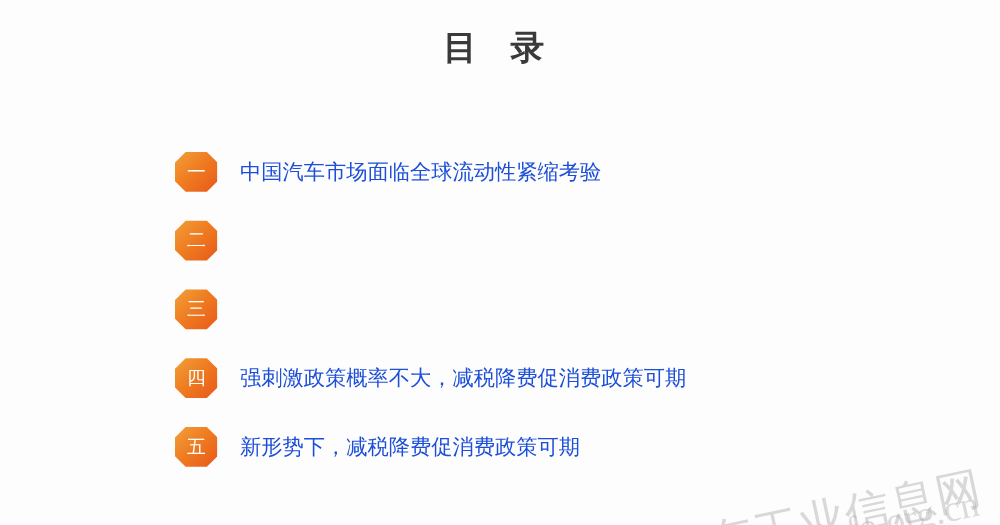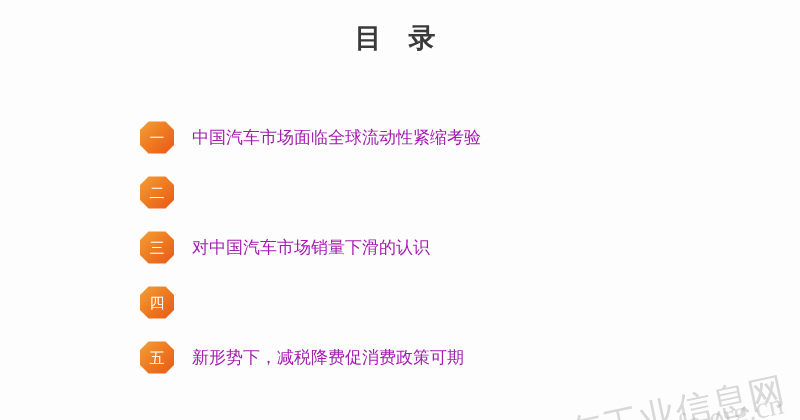--- a/index.html
+++ b/index.html
@@ -68,21 +68,21 @@
     width: 34px;
     height: 34px;
     line-height: 34px;
     text-align: center;
     color: #ffffff;
     font-size: 15px;
     font-family: "Liberation Serif", serif;
   }
   .toc-text {
     font-size: 17px;
-    color: #a21caf;
+    color: #1d4ed8;
     font-family: "Liberation Serif", serif;
     white-space: nowrap;
   }
   .watermark {
     position: absolute;
     right: 10px;
     bottom: 6px;
     color: rgba(165,165,165,0.42);
     font-size: 36px;
     font-family: "Liberation Serif", serif;
@@ -127,28 +127,28 @@
         <span class="hex"></span>
         <span class="num">二</span>
       </span>
     </div>
 
     <div class="toc-item">
       <span class="badge">
         <span class="hex"></span>
         <span class="num">三</span>
       </span>
-      <span class="toc-text">对中国汽车市场销量下滑的认识</span>
     </div>
 
     <div class="toc-item">
       <span class="badge">
         <span class="hex"></span>
         <span class="num">四</span>
       </span>
+      <span class="toc-text">强刺激政策概率不大，减税降费促消费政策可期</span>
     </div>
 
     <div class="toc-item">
       <span class="badge">
         <span class="hex"></span>
         <span class="num">五</span>
       </span>
       <span class="toc-text">新形势下，减税降费促消费政策可期</span>
     </div>
 

